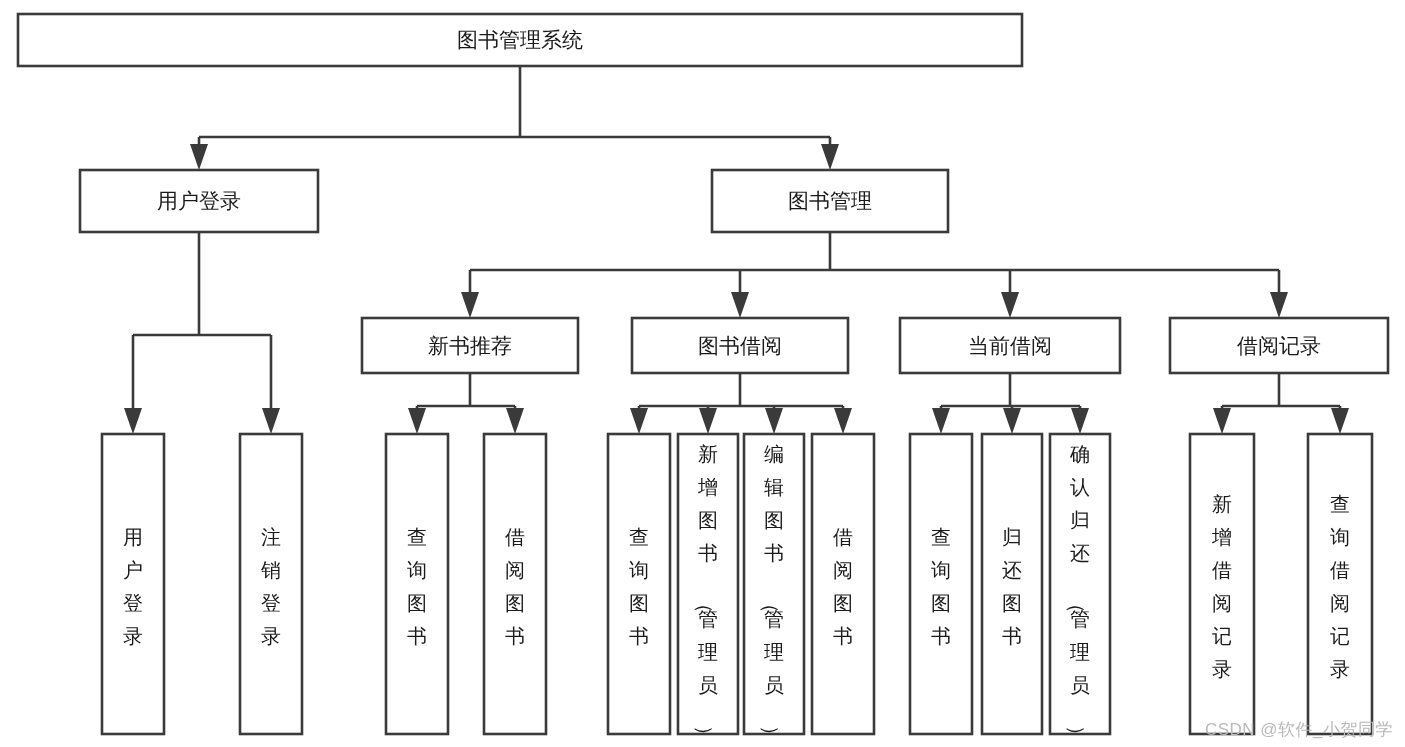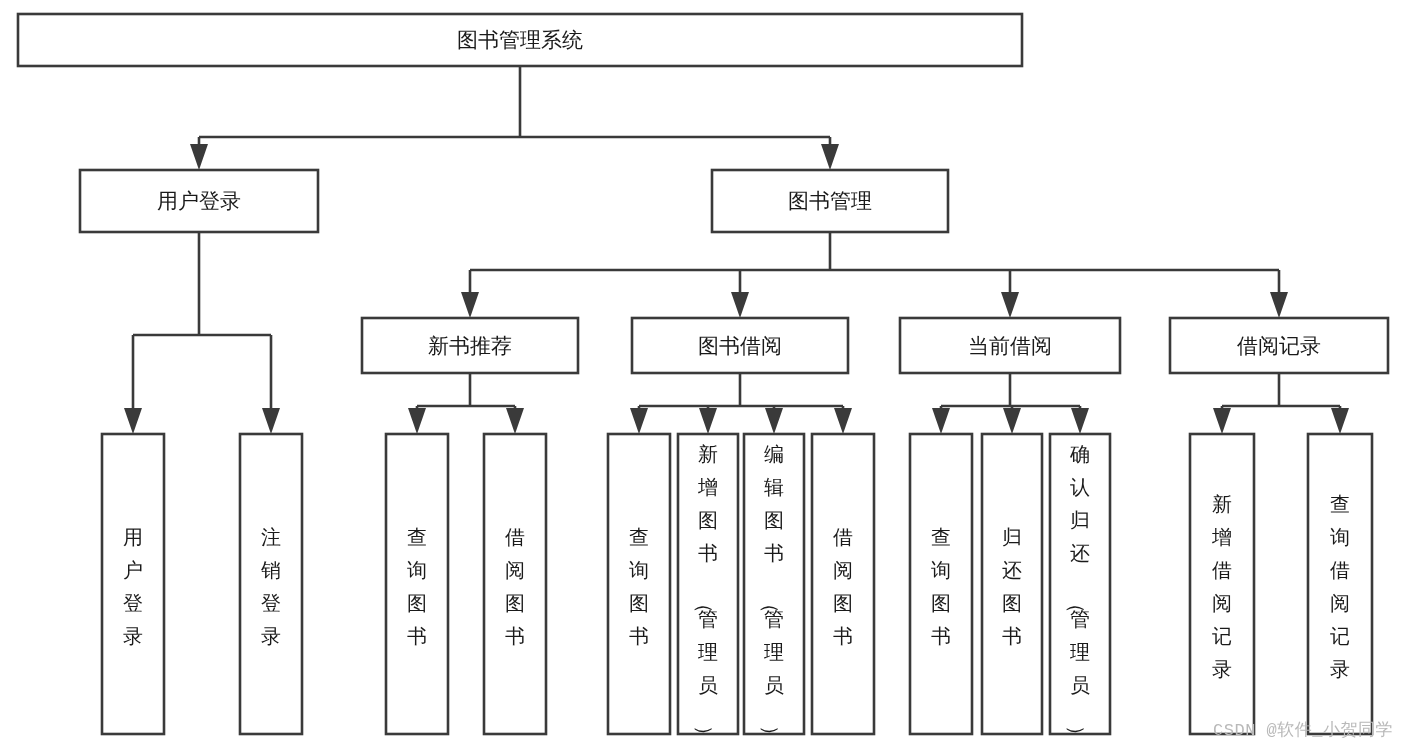--- a/index.html
+++ b/index.html
@@ -46,21 +46,21 @@
   .node-label-v {
     font-family: "DejaVu Sans", "Liberation Sans", sans-serif;
     font-size: 20px;
     fill: #1a1a1a;
     text-anchor: middle;
   }
   .watermark {
     position: absolute;
     right: 12px;
     bottom: 6px;
-    font-family: Liberation Mono, monospace;
+    font-family: Liberation Sans, sans-serif;
     font-size: 17px;
     color: #b9b9b9;
     white-space: nowrap;
     letter-spacing: 0.5px;
     user-select: none;
   }
 </style>
 </head>
 <body>
 

